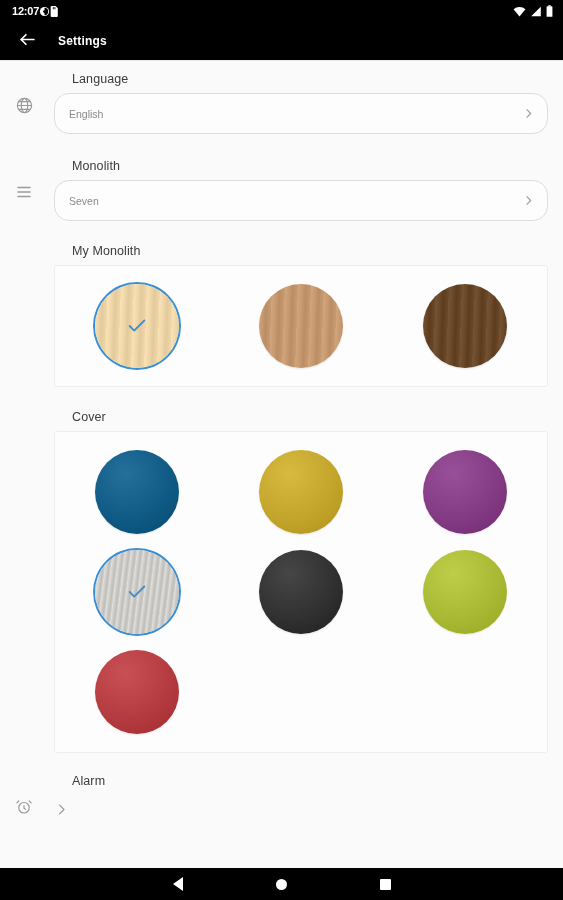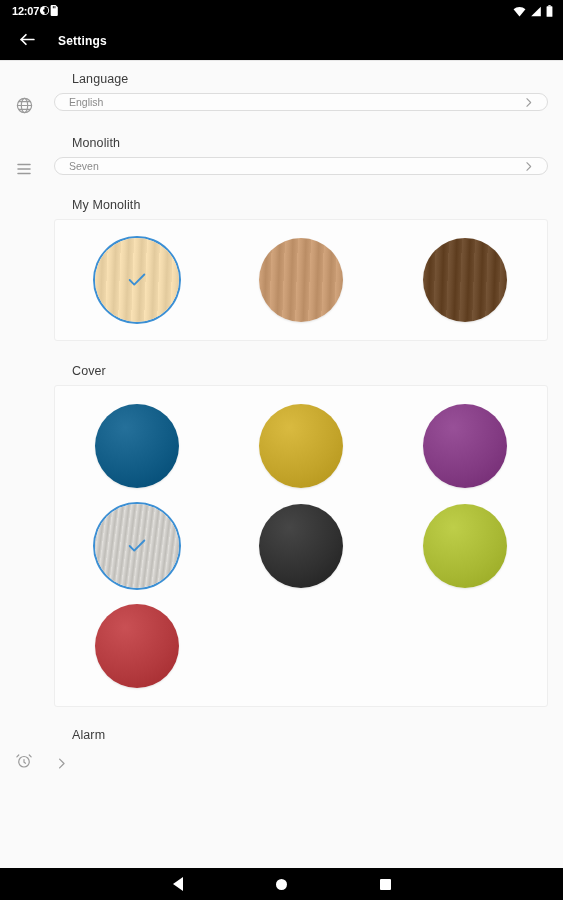--- a/index.html
+++ b/index.html
@@ -10,21 +10,21 @@
     overflow:hidden;
   }
   .device { position:relative; width:563px; height:900px; background:#fafafa; }
 
   
   .status-bar {
     height:22px; background:#000; color:#fff;
     display:flex; align-items:center; justify-content:space-between;
     padding:0 10px 0 12px;
   }
-  .sb-left { display:flex; align-items:flex-start; }
+  .sb-left { display:flex; align-items:flex-end; }
   .sb-time { font-size:11px; font-weight:bold; letter-spacing:-0.2px; }
   .sb-right { display:flex; align-items:center; gap:4px; }
   .ico-sm { display:inline-block; line-height:0; }
 
   
   .app-bar {
     height:38px; background:#000; color:#fff;
     display:flex; align-items:center; padding:0 14px;
   }
   .back-btn { width:26px; height:26px; display:flex; align-items:center; justify-content:center; cursor:pointer; }
@@ -40,21 +40,21 @@
   .side-icon {
     position:absolute; left:13px; width:22px; height:22px;
     display:flex; align-items:center; justify-content:center;
     color:#9a9a9a;
   }
   .section-label {
     font-size:12.5px; color:#3c3c3c; margin-left:72px;
     padding-top:11px; padding-bottom:7px; letter-spacing:0.1px;
   }
   .field {
-    margin-left:54px; margin-right:15px; height:18px;
+    margin-left:54px; margin-right:15px; height:41px;
     border:1px solid #dddddd; border-radius:15px; background:#fdfdfd;
     display:flex; align-items:center; padding:0 12px 0 14px;
     cursor:pointer;
   }
   .field-value { font-size:10.5px; color:#8a8a8a; flex:1; white-space:nowrap; overflow:hidden; text-overflow:ellipsis; }
   .chev { color:#9c9c9c; line-height:0; }
 
   .plain-row {
     margin-left:54px; margin-right:15px; height:28px;
     display:flex; align-items:center; cursor:pointer;

